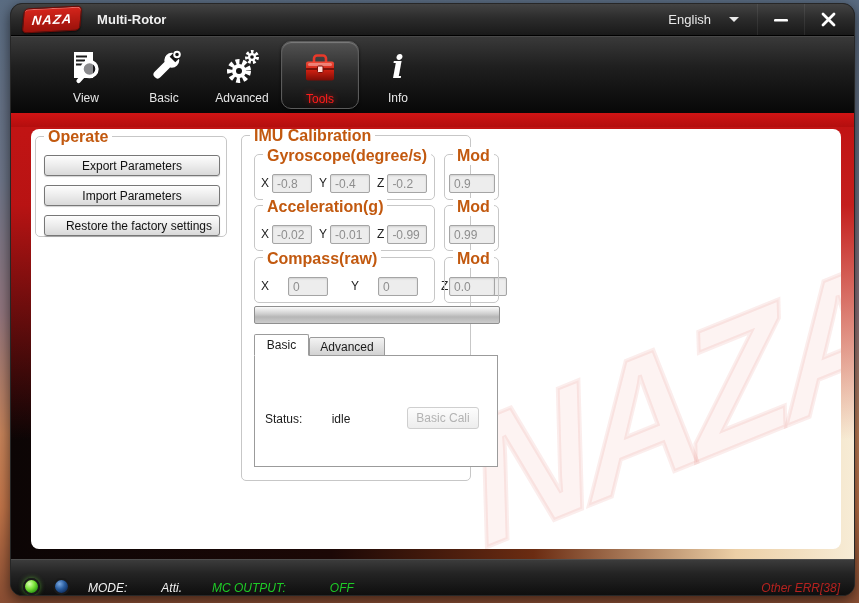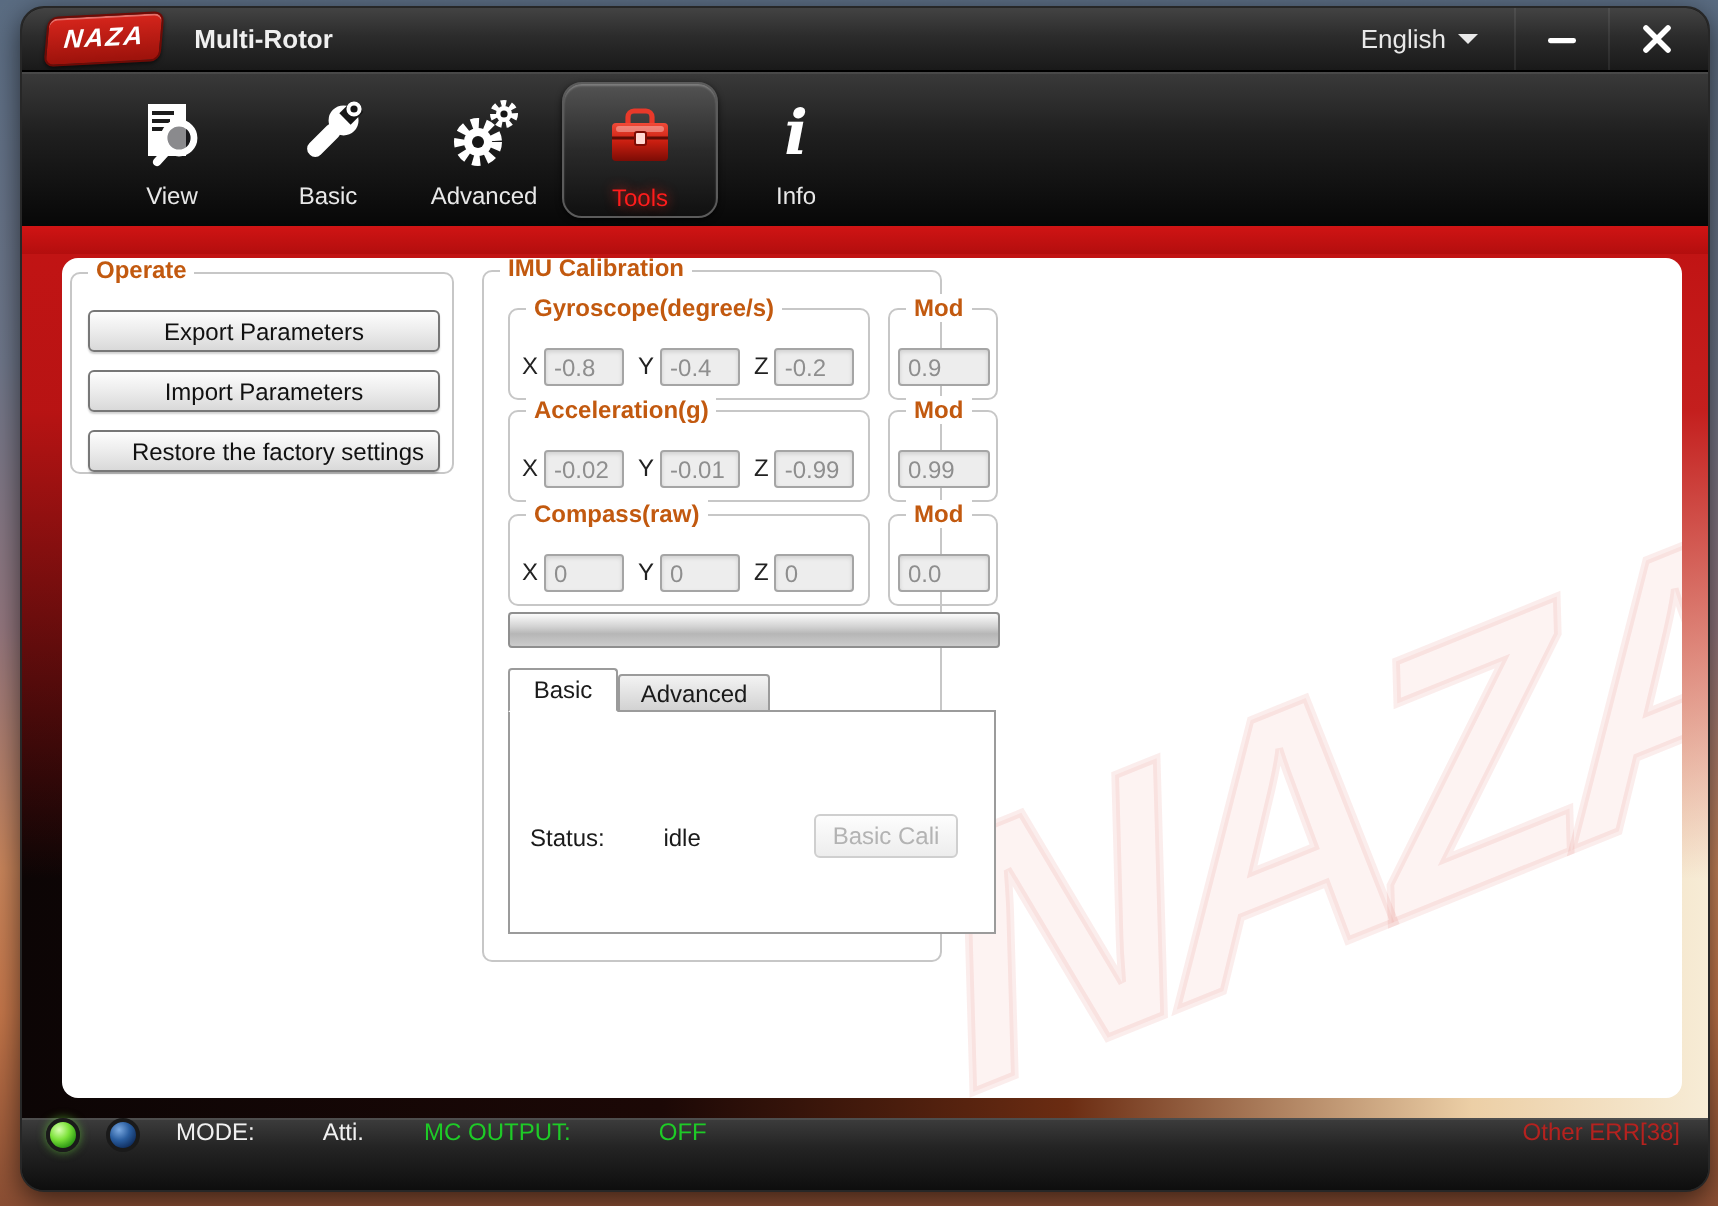--- a/index.html
+++ b/index.html
@@ -20,21 +20,21 @@
     display:flex; align-items:center; border-bottom:1px solid #000;
   }
   .logo-badge {
     margin-left:12px; padding:2px 8px 3px 8px; background:linear-gradient(#d6251c,#9c120b);
     border:1px solid #6e0a05; border-radius:5px; transform:skewX(-8deg) rotate(-3deg);
     box-shadow:inset 0 1px 0 rgba(255,255,255,0.35), 0 1px 2px rgba(0,0,0,0.6);
   }
   .logo-badge span { color:#fff; font-style:italic; font-weight:bold; font-size:13px; letter-spacing:1px; }
   .win-title { margin-left:16px; color:#f0f0f0; font-size:13px;font-weight:bold; }
   .tb-spacer { flex:1; }
-  .lang-btn { display:flex; align-items:center; gap:6px; color:#e9e9e9; font-size:13px; padding:0 18px; height:100%; border-right:1px solid rgba(255,255,255,0.07); cursor:default; }
+  .lang-btn { display:flex; align-items:center; gap:18px; color:#e9e9e9; font-size:13px; padding:0 18px; height:100%; border-right:1px solid rgba(255,255,255,0.07); cursor:default; }
   .caret-down { width:0; height:0; border-left:5px solid transparent; border-right:5px solid transparent; border-top:5px solid #e9e9e9; }
   .winbtn { width:47px; height:100%; display:flex; align-items:center; justify-content:center; border-right:1px solid rgba(255,255,255,0.07); }
   .winbtn:last-child { border-right:none; margin-right:2px; }
   
   .navbar {
     position:absolute; left:0; top:32px; right:0; height:77px;
     background:linear-gradient(to bottom,#3a3a3a 0%,#1f1f1f 40%,#070707 100%);
     box-shadow:inset 0 1px 0 rgba(255,255,255,0.08);
     display:flex; align-items:center; padding-left:36px;
   }
@@ -67,21 +67,21 @@
   .watermark {
     position:absolute; right:-60px; top:175px; font-size:175px; font-weight:900; font-style:italic;
     letter-spacing:-10px; transform:rotate(-22deg) skewX(-10deg); transform-origin:center;
     color:rgba(230,85,65,0.07); -webkit-text-stroke:4px rgba(215,55,40,0.09);
     pointer-events:none; white-space:nowrap;
   }
   
   .grp { position:absolute; border:1px solid #c7c7c7; border-radius:5px; }
   .grp-title {
     position:absolute; top:-9px; left:8px; background:#fff; padding:0 4px;
-    font-size:12px; font-weight:bold; color:#c2590f; white-space:nowrap;
+    font-size:16px; font-weight:bold; color:#c2590f; white-space:nowrap;
   }
   
   .grp-operate { left:4px; top:7px; width:192px; height:101px; }
   .btn3d {
     position:absolute; left:8px; width:176px; height:21px;
     background:linear-gradient(to bottom,#fdfdfd,#ececec 50%,#d9d9d9);
     border:1px solid #777; border-radius:3px; font-size:12px; color:#111;
     font-family:"Liberation Sans", sans-serif;
     box-shadow:0 1px 1px rgba(0,0,0,0.18);
   }
@@ -118,21 +118,21 @@
   }
   .btn-check { left:70px; top:18px; width:106px; height:22px; }
   .btn-cali { left:152px; top:51px; width:72px; height:22px; color:#b3b3b3; border-color:#cfcfcf; }
   .status-row { position:absolute; left:10px; top:56px; font-size:12px; color:#1a1a1a; }
   .status-row .status-value { margin-left:26px; }
   
   .statusbar {
     position:absolute; left:0; bottom:0; right:0; height:36px;
     background:linear-gradient(to bottom,#3d3d3d 0%,#242424 40%,#0e0e0e 100%);
     box-shadow:inset 0 1px 0 rgba(255,255,255,0.09);
-    display:flex; align-items:flex-start; font-size:12px;
+    display:flex; align-items:flex-end; font-size:12px;font-style:italic;
   }
   .led { width:17px; height:17px; border-radius:50%; border:2px solid #1a1a1a; }
   .led-green { margin-left:12px; background:radial-gradient(circle at 35% 30%, #d9ffb2, #7ce23a 40%, #35a018 72%, #1c6e0e); box-shadow:0 0 5px rgba(110,230,60,0.55); }
   .led-blue { margin-left:13px; background:radial-gradient(circle at 35% 30%, #7aa8e0, #2a5ea0 42%, #123264 75%, #0a1d3e); }
   .sb-white { color:#f0f0f0; }
   .sb-green { color:#1ecb27; }
   .sb-error { margin-left:auto; margin-right:14px; color:#b5221f; }
   .ml18 { margin-left:18px; } .ml34 { margin-left:34px; } .ml30 { margin-left:30px; } .ml44 { margin-left:44px; }
 </style>
 </head>
@@ -274,21 +274,21 @@
             <span class="axis-label gap">Y</span>
             <input class="val-input" readonly="" value="-0.01" style="">
             <span class="axis-label gap">Z</span>
             <input class="val-input" readonly="" value="-0.99" style="">
           </div>
           <div class="subgrp modbox" style="top:69px;">
             <span class="grp-title">Mod</span>
             <input class="val-input mod-input" readonly="" value="0.99" style="">
           </div>
 
-          <div class="subgrp sensor" style="top:121px;">
+          <div class="subgrp sensor" style="top:121px;gap:16px;">
             <span class="grp-title">Compass(raw)</span>
             <span class="axis-label">X</span>
             <input class="val-input" readonly="" value="0" style="">
             <span class="axis-label gap">Y</span>
             <input class="val-input" readonly="" value="0" style="">
             <span class="axis-label gap">Z</span>
             <input class="val-input" readonly="" value="0" style="">
           </div>
           <div class="subgrp modbox" style="top:121px;">
             <span class="grp-title">Mod</span>

